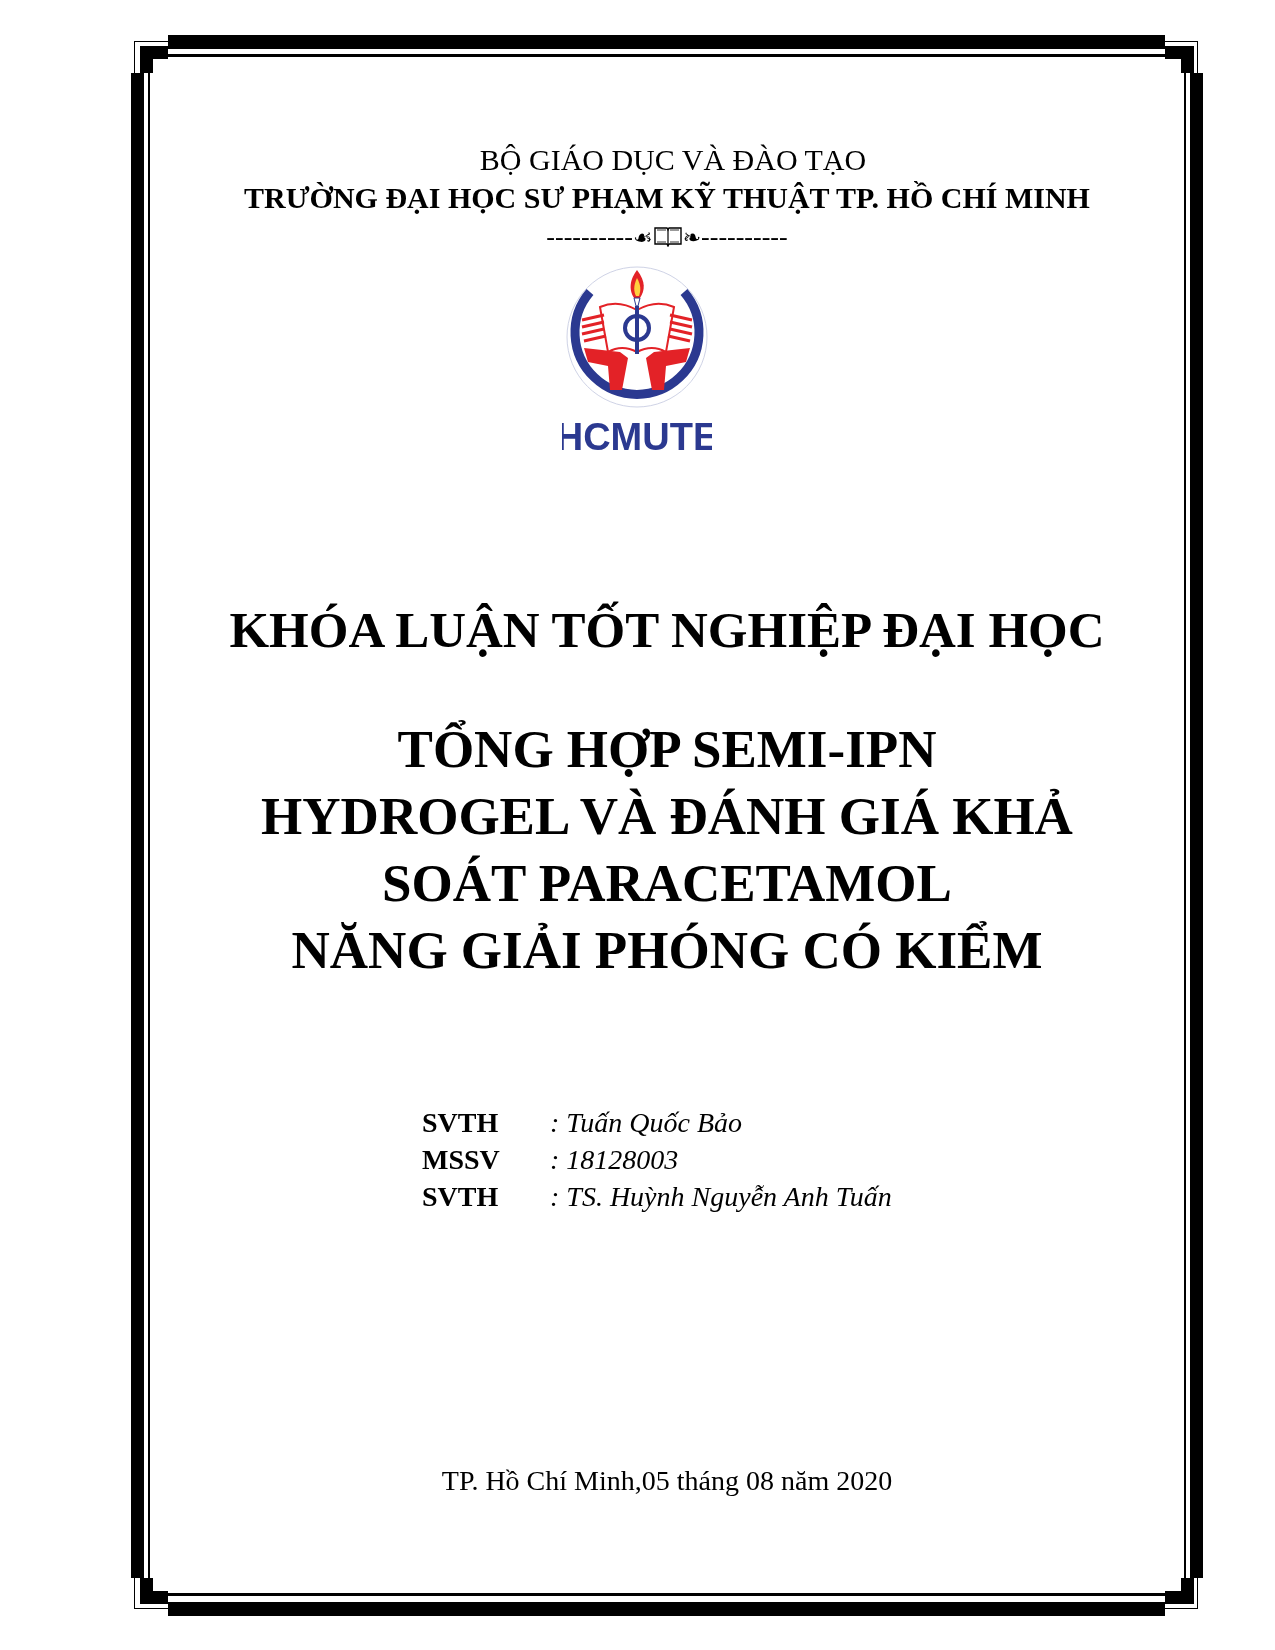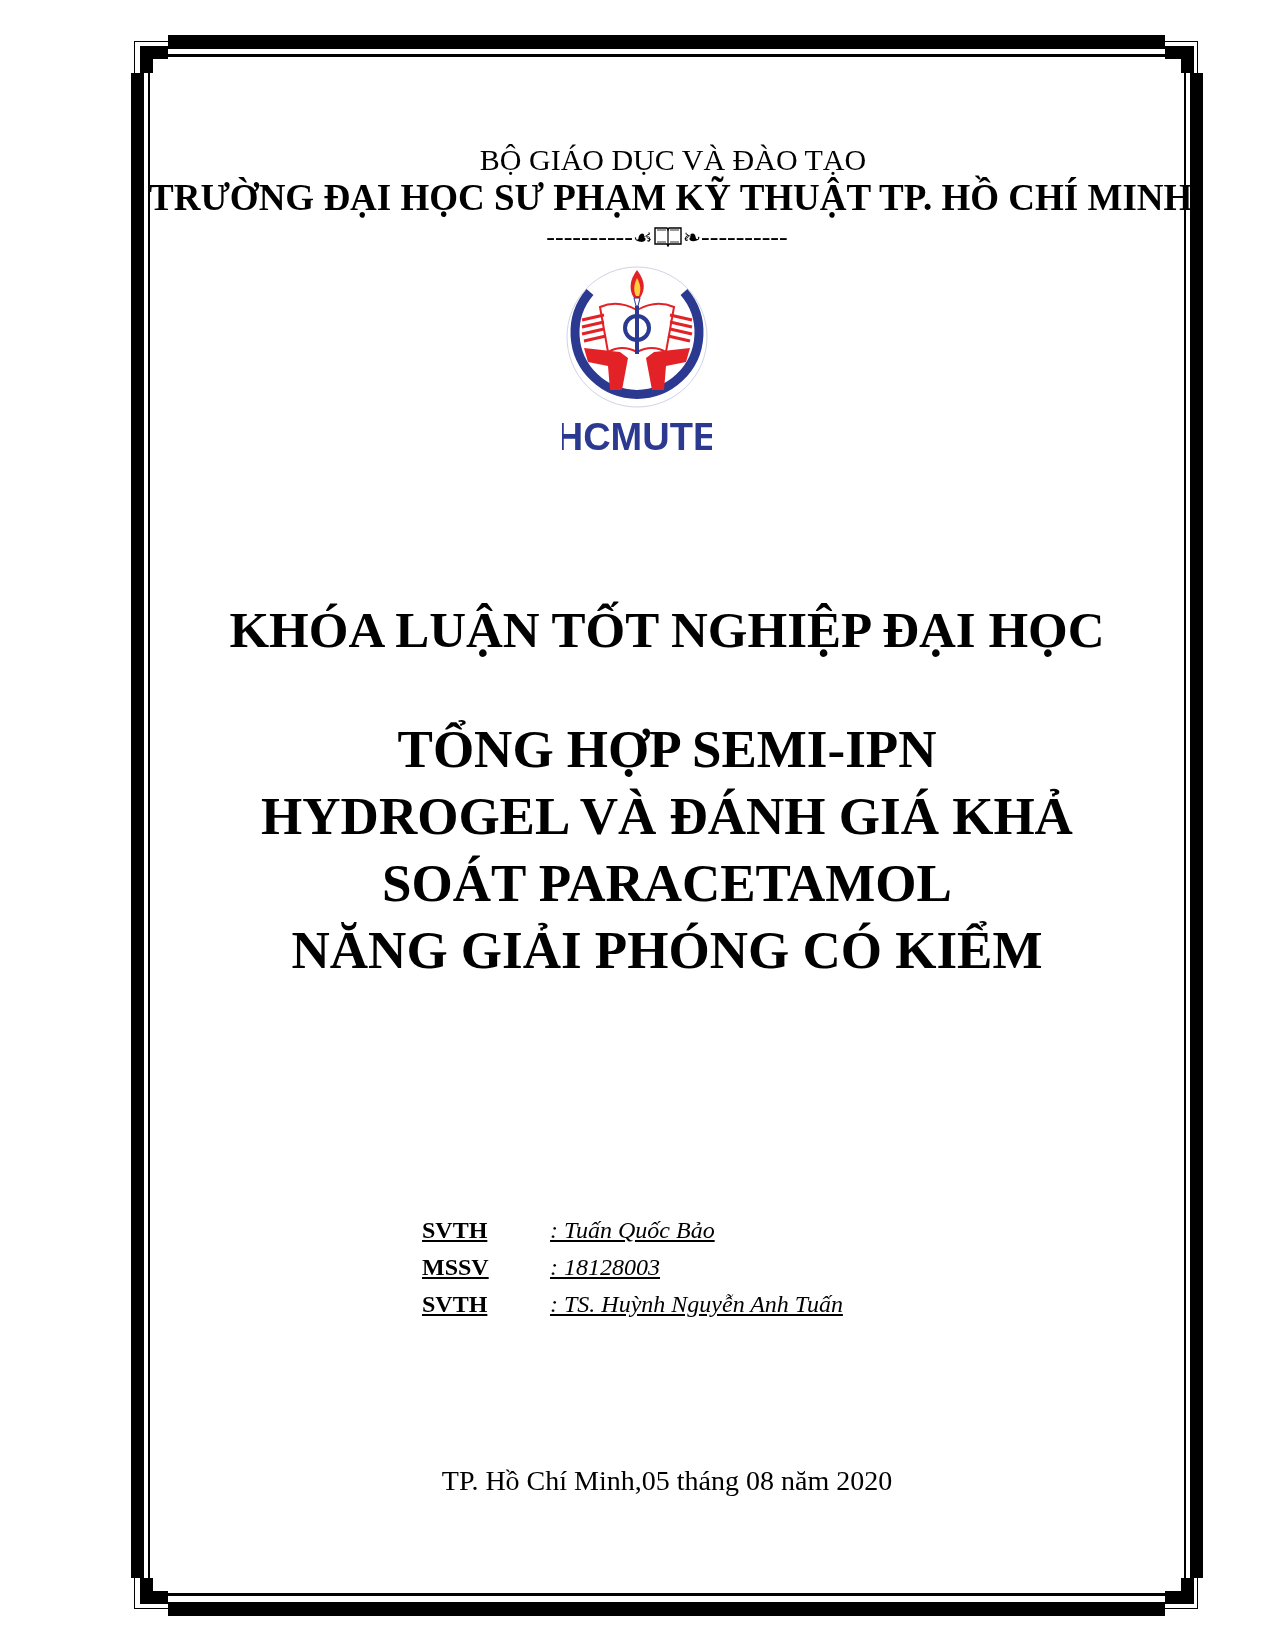--- a/index.html
+++ b/index.html
@@ -6,33 +6,33 @@
   body { width: 1275px; height: 1650px; position: relative; overflow: hidden;
          font-family: "Liberation Serif", "DejaVu Serif", serif; color: #000; }
 
   
   .bar { position: absolute; background: #000; }
   .line { position: absolute; background: #000; }
 
   .center-line { position: absolute; left: 149px; width: 1036px; text-align: center; white-space: nowrap; }
 
   .ministry { top: 142px; font-size: 30px; line-height: 36px; padding-left: 6px; }
-  .school { top: 180px; font-size: 37px; line-height: 36px; font-weight: bold; }
+  .school { top: 180px; font-size: 30px; line-height: 36px; font-weight: bold; }
   .divider { top: 222px; font-size: 26px; line-height: 30px; letter-spacing: 0px; }
   .divider .orn { font-size: 22px; }
   .divider .book { display: inline-block; width: 30px; height: 20px; vertical-align: -2px; position: relative; }
 
   .logo { position: absolute; left: 562px; top: 262px; width: 150px; height: 200px; }
 
   .thesis-type { top: 600px; font-size: 51px; line-height: 60px; font-weight: bold; }
   .title { position: absolute; left: 149px; width: 1036px; top: 716px; text-align: center;
            font-size: 53px; line-height: 67px; font-weight: bold; }
   .title div { white-space: nowrap; }
 
-  .info { position: absolute; left: 422px; top: 1212px; font-size: 24px; line-height: 37px; text-decoration: underline; }
+  .info { position: absolute; left: 422px; top: 1104px; font-size: 28px; line-height: 37px; }
   .info-row { display: flex; white-space: nowrap; }
   .info-label { width: 128px; font-weight: bold; }
   .info-value { font-style: italic; }
 
   .date { top: 1464px; font-size: 28px; line-height: 34px; }
 </style>
 </head>
 <body>
 
 <div>

